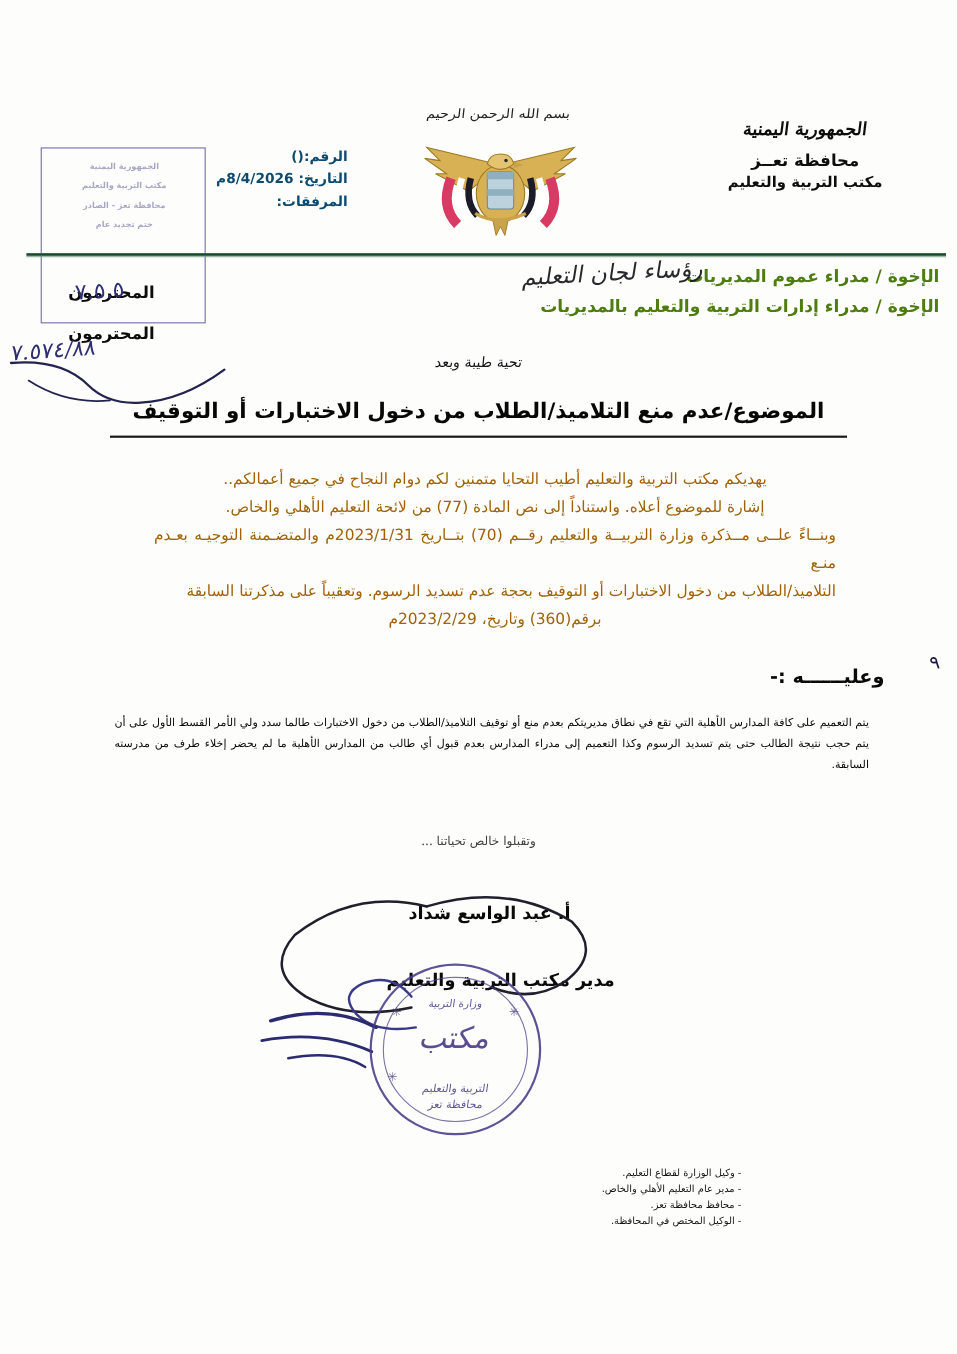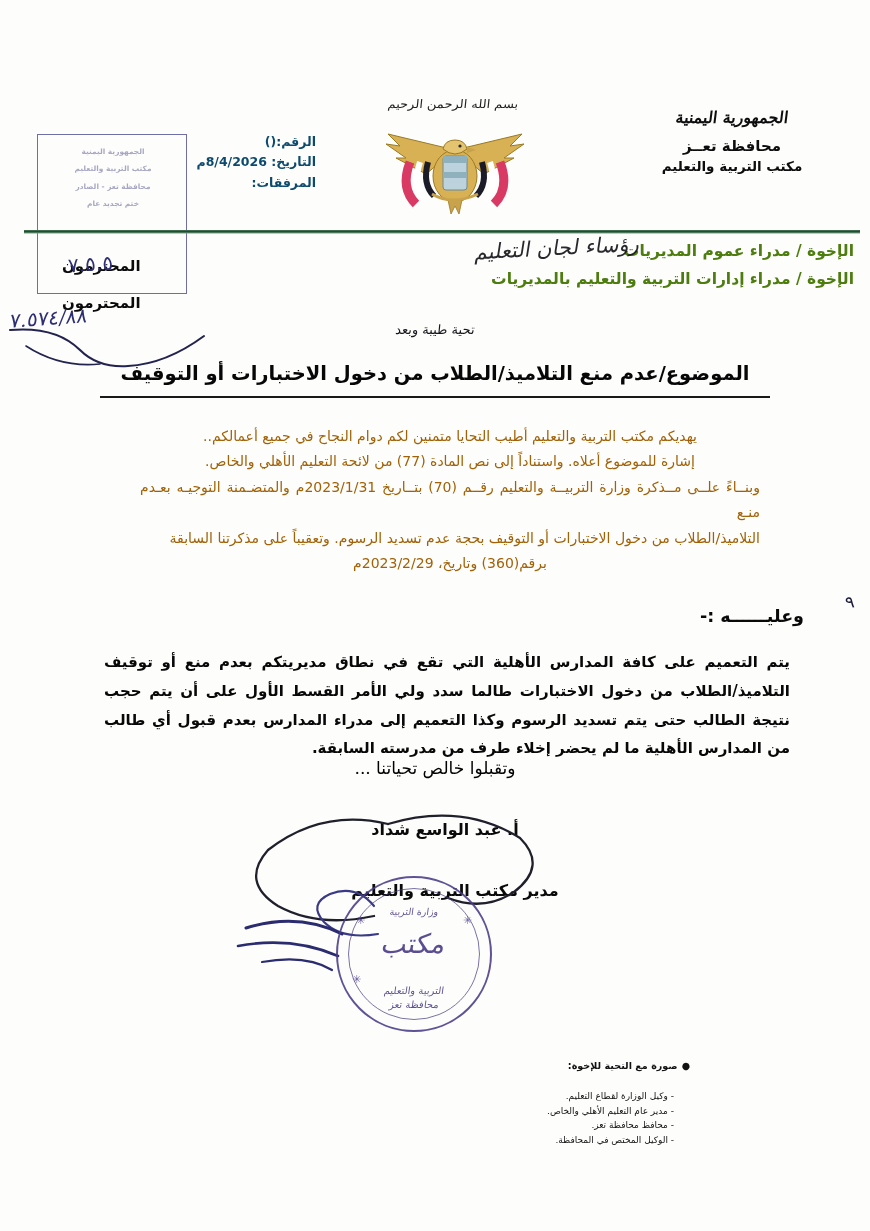--- a/index.html
+++ b/index.html
@@ -282,36 +282,36 @@
   }
 
   
   .directives {
     position: absolute;
     top: 648px;
     right: 80px;
     left: 104px;
     direction: rtl;
     text-align: justify;
-    font-size: 15px;
-    font-weight: bold;
+    font-size: 10px;
+    font-weight: normal;
     line-height: 1.92;
     color: #080808;
     letter-spacing: -0.25px;
   }
   .directives .first { text-indent: 56px; }
 
   .closing {
     position: absolute;
     top: 758px;
     left: 0; right: 0;
     text-align: center;
     direction: rtl;
-    font-size: 17px;
-    color: #000000;
+    font-size: 11px;
+    color: #404040;
     font-family: "DejaVu Serif", serif;
   }
 
   
   .sig-block {
     position: absolute;
     top: 820px;
     right: 0; left: 0;
     text-align: center;
     direction: rtl;
@@ -529,23 +529,20 @@
     <div class="seal-txt t1">وزارة التربية</div>
     <div class="seal-center">مكتب</div>
     <div class="seal-txt t2">التربية والتعليم</div>
     <div class="seal-txt t3">محافظة تعز</div>
     <div class="seal-star" style="top:38px; left:20px;">✳</div>
     <div class="seal-star" style="top:38px; right:20px;">✳</div>
     <div class="seal-star" style="bottom:46px; left:16px;">✳</div>
   </div>
 
   <div class="cc-block">
-    <div class="cc-title">
-      <span class="bullet">●</span><span>صورة مع التحية للإخوة:</span>
-    </div>
     <div class="cc-items">
       <div>- وكيل الوزارة لقطاع التعليم.</div>
       <div>- مدير عام التعليم الأهلي والخاص.</div>
       <div>- محافظ محافظة تعز.</div>
       <div>- الوكيل المختص في المحافظة.</div>
     </div>
   </div>
 
 </div>
 

